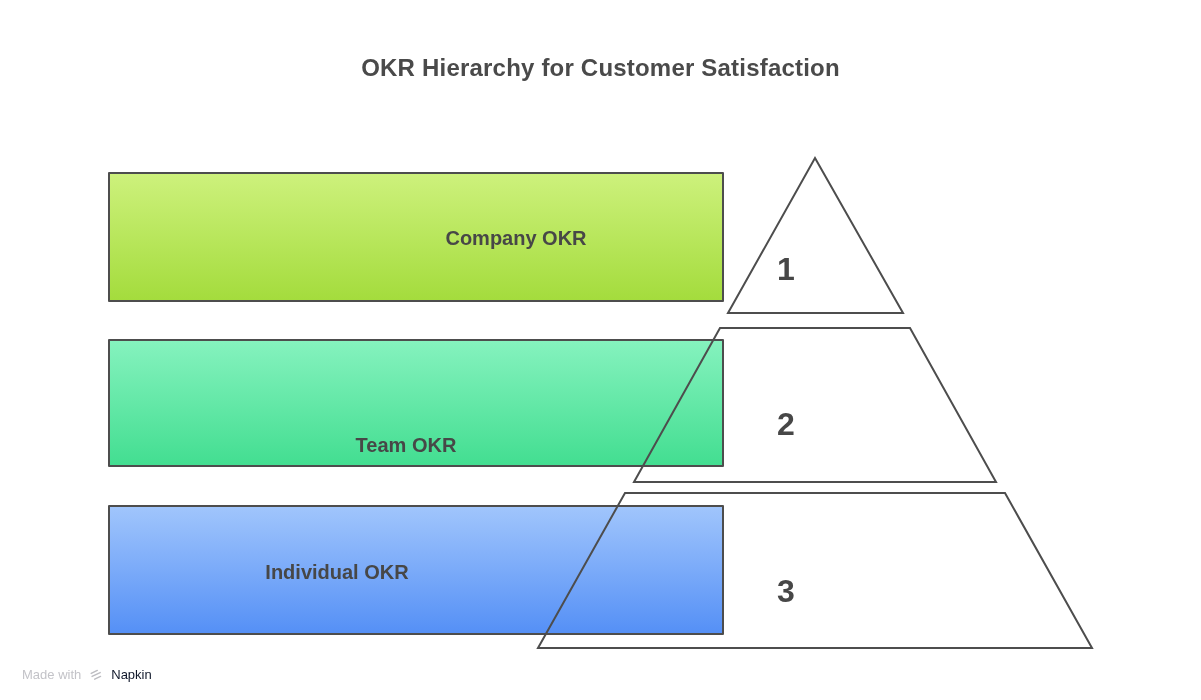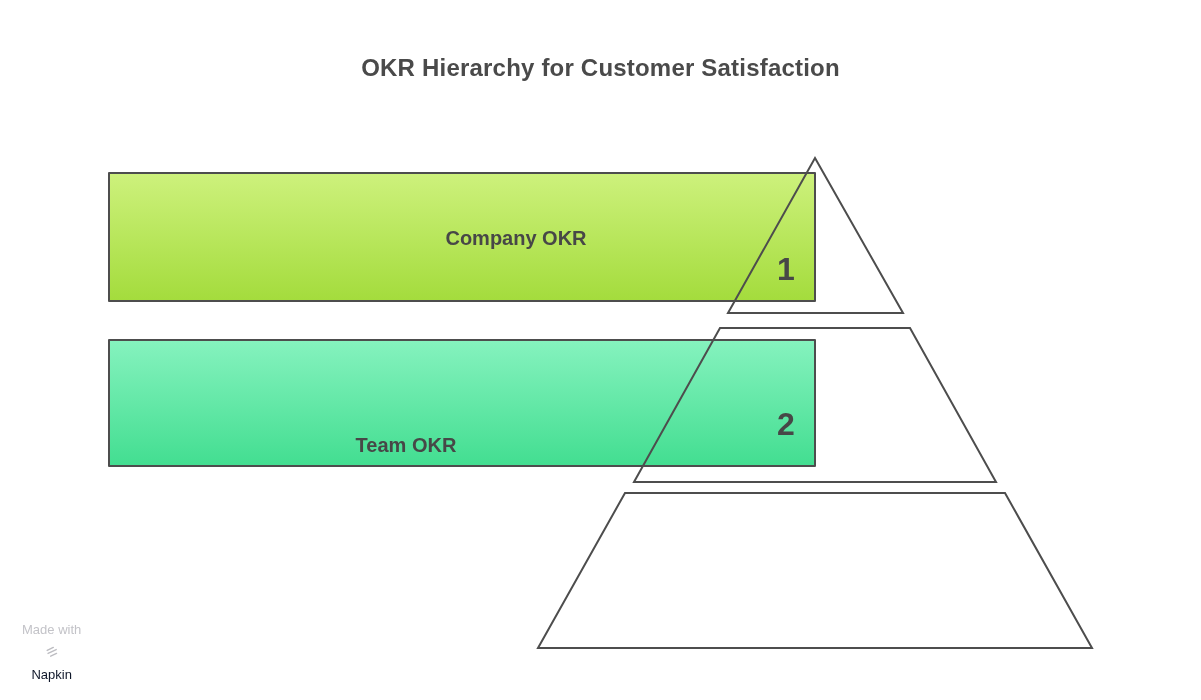--- a/index.html
+++ b/index.html
@@ -23,21 +23,21 @@
     margin: 0;
     text-align: center;
     font-size: 24px;
     font-weight: bold;
     color: #4a4a4a;
     letter-spacing: 0.2px;
   }
   .bar {
     position: absolute;
     left: 108px;
-    width: 708px;
+    width: 616px;
     height: 130px;
     border: 2px solid #4d4d4d;
     box-sizing: border-box;
     border-radius: 1px;
     z-index: 1;
   }
   .bar-0 { top: 172px; background: linear-gradient(to bottom, var(--g1), var(--g2)); }
   .bar-1 { top: 339px; height: 128px; background: linear-gradient(to bottom, var(--g1), var(--g2)); }
   .bar-2 { top: 505px; background: linear-gradient(to bottom, var(--g1), var(--g2)); }
 
@@ -81,21 +81,20 @@
   .watermark {
     position: absolute;
     left: 22px;
     bottom: 18px;
     display: flex;
     align-items: center;
     gap: 8px;
     font-size: 13px;
     color: #c3c3c8;
     z-index: 3;
-    flex-direction: column;
   }
   .watermark .napkin-logo {
     display: inline-block;
     width: 14px;
     height: 14px;
   }
   .watermark .brand {
     color: #0f172a;
   }
 </style>
@@ -109,20 +108,24 @@
   <div class="bar bar-0" style="--g1: #cdf17c; --g2: #a4dc3d;">
     <span class="bar-label">Company OKR</span>
     <span class="bar-number">1</span>
   </div>
 
   <div class="bar bar-1" style="--g1: #85f2be; --g2: #43de91;">
     <span class="bar-label">Team OKR</span>
     <span class="bar-number">2</span>
   </div>
 
+  <div class="bar bar-2" style="--g1: #a0c5fc; --g2: #5590f6;">
+    <span class="bar-label">Individual OKR</span>
+    <span class="bar-number">3</span>
+  </div>
 
   <svg class="pyramid-svg" width="1201" height="700" viewBox="0 0 1201 700">
     <polygon points="815,158 903,313 728,313"></polygon>
     <polygon points="720,328 910,328 996,482 634,482"></polygon>
     <polygon points="625,493 1005,493 1092,648 538,648"></polygon>
   </svg>
 
   <div class="watermark">
     <span>Made with</span>
     <svg class="napkin-logo" viewBox="0 0 16 16">

